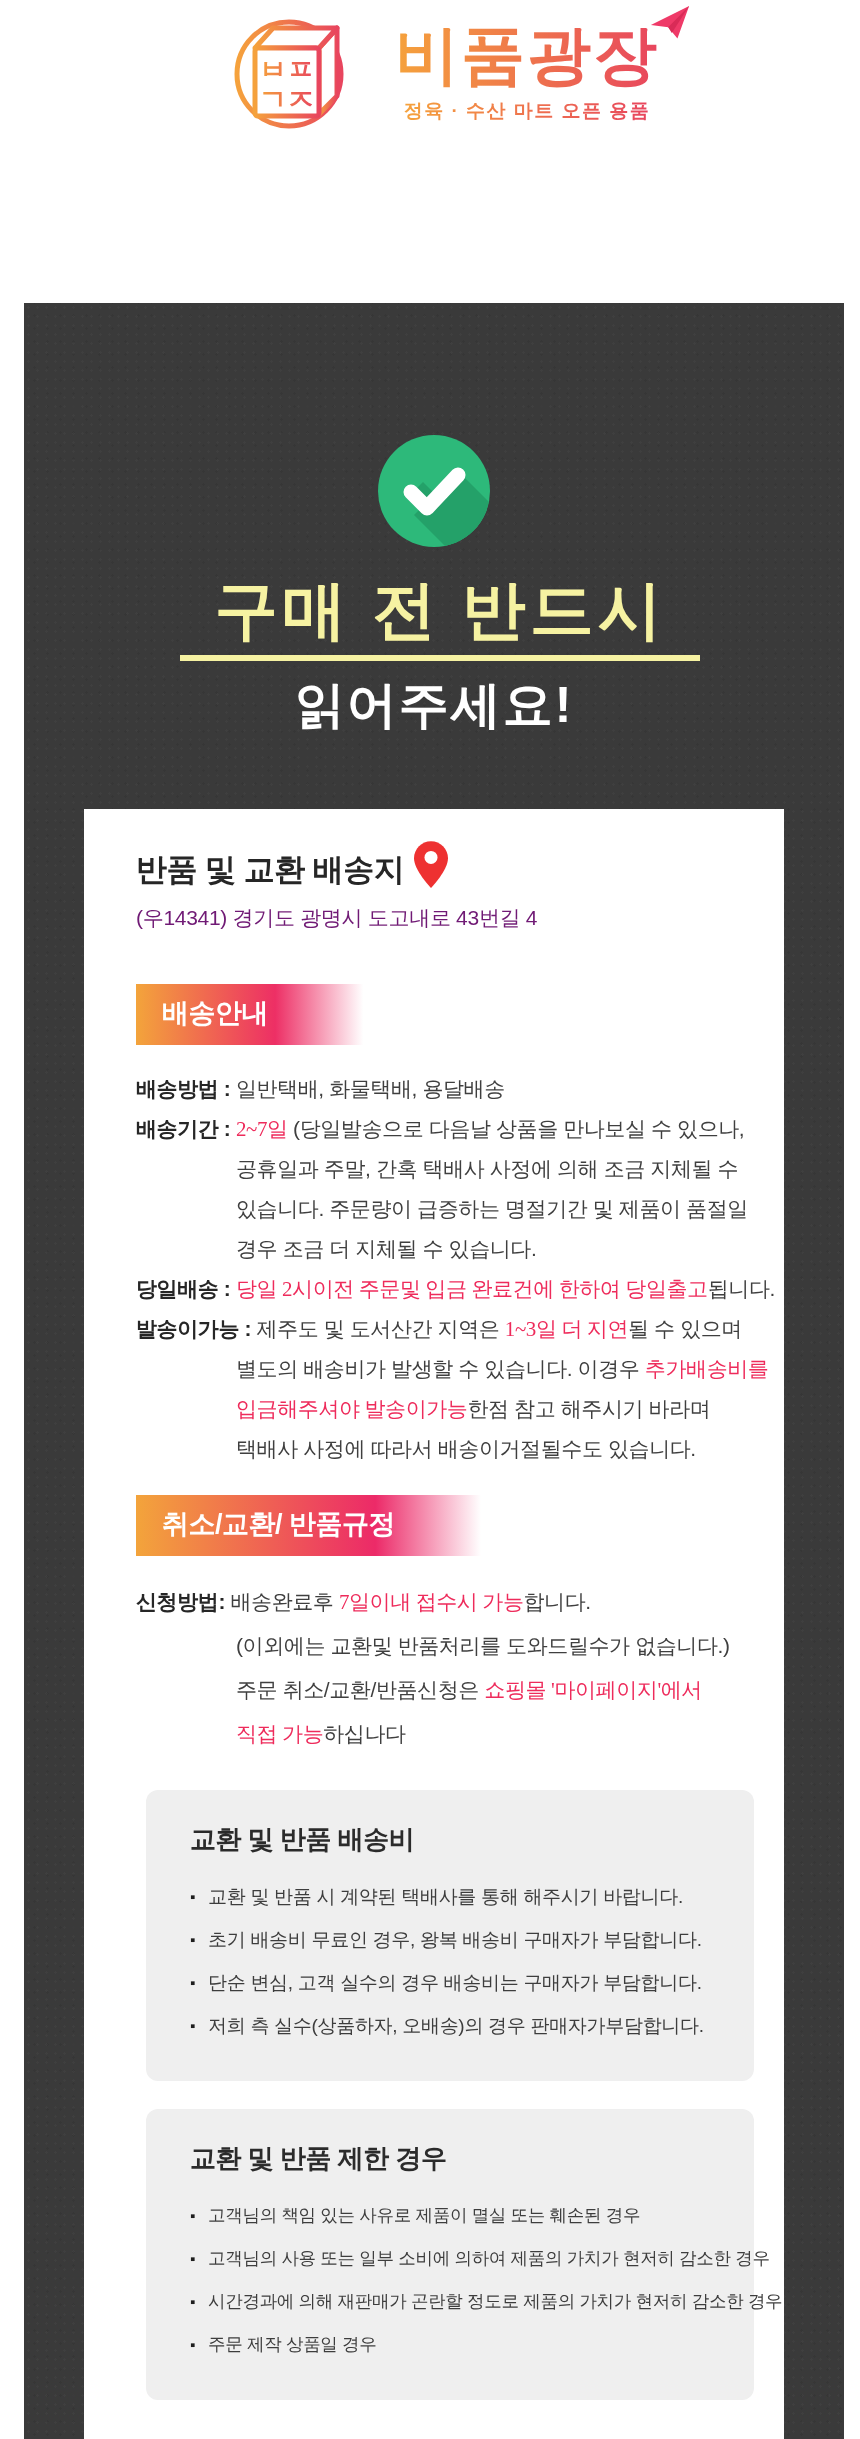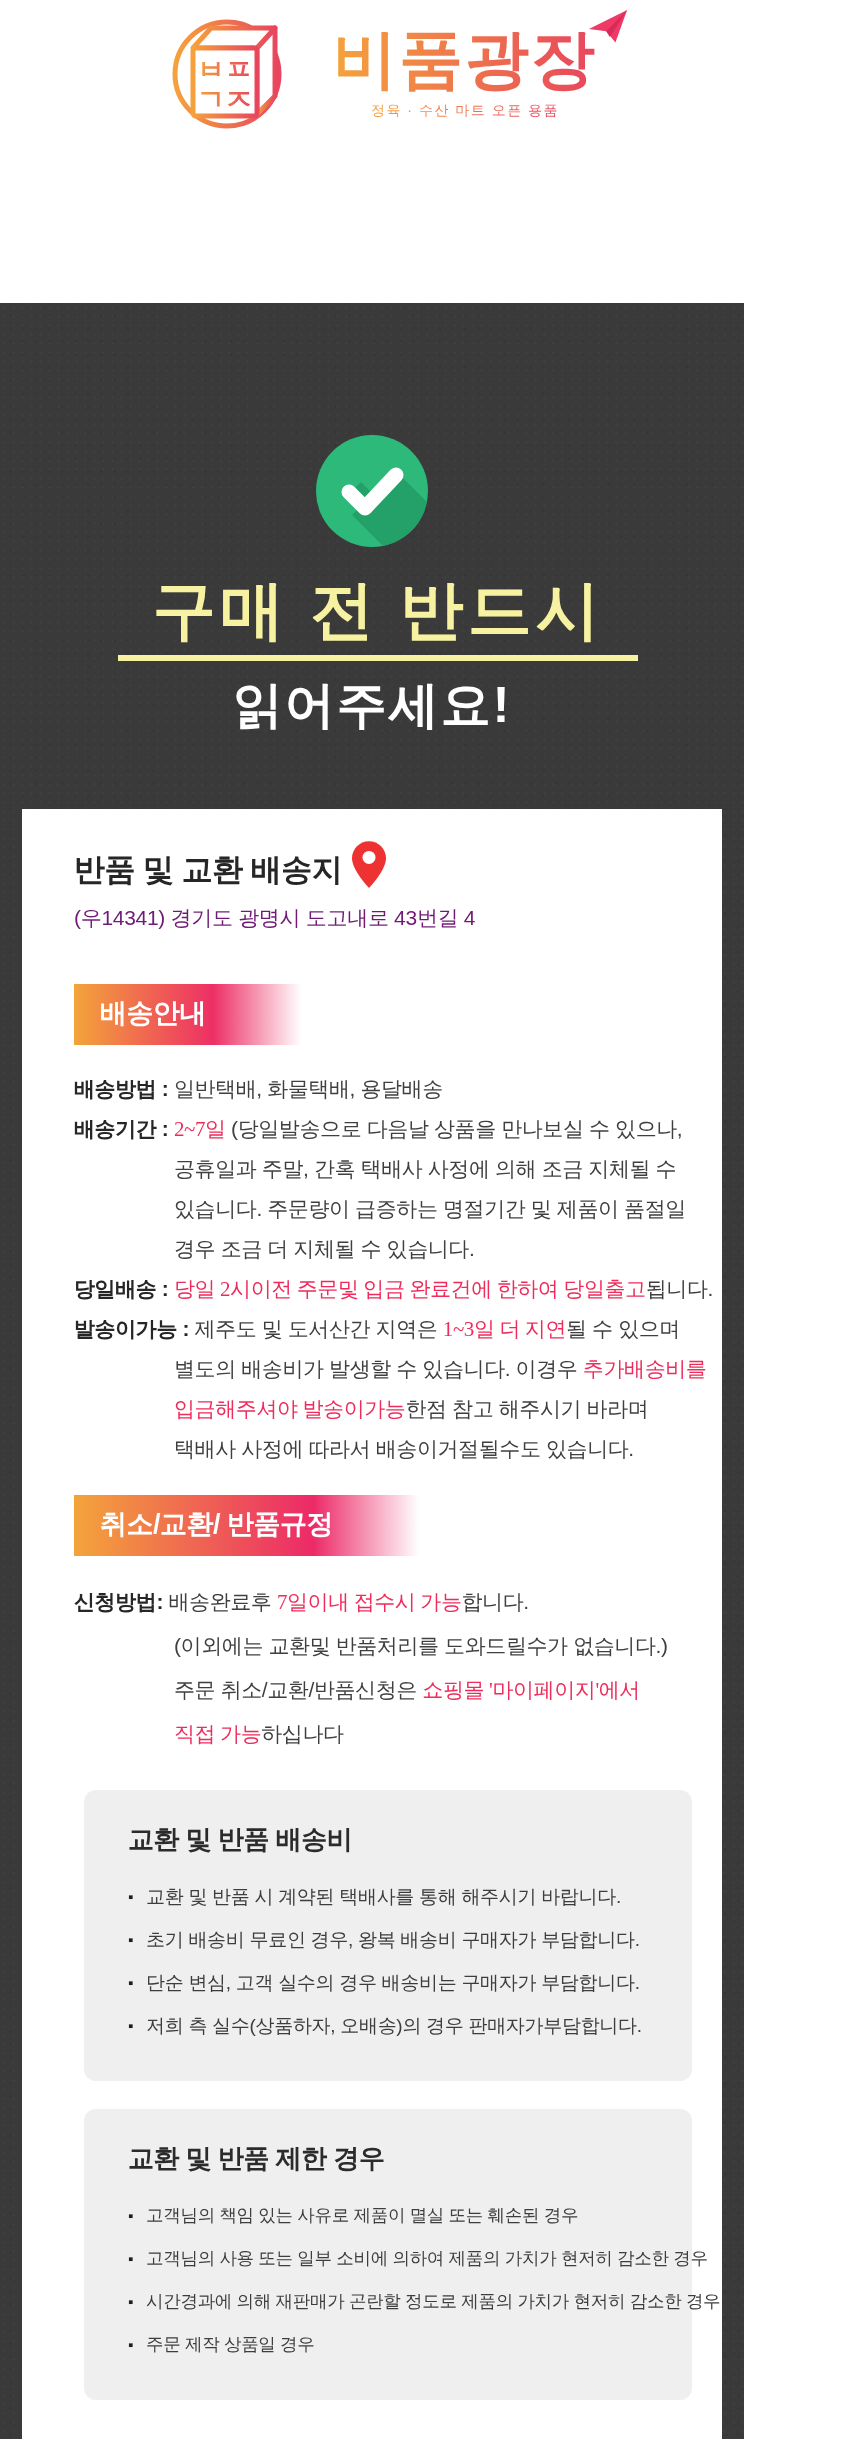--- a/index.html
+++ b/index.html
@@ -3,35 +3,35 @@
 <meta charset="utf-8">
 <style>
   :root{
     --grad-o:#f5a23c; --grad-p:#ec2a68; --grad-r:#e8455e;
     --accent:#ee2b5b; --pin:#ee3131; --green:#2db97a; --green-sh:#24a169;
     --yellow:#f6f2a2; --dark:#3a3a3a; --boxgray:#efefef;
     --ink:#3f3f3f; --ink-strong:#262626;
   }
   *{margin:0;padding:0;box-sizing:border-box;}
   body{font-family:"Liberation Sans","DejaVu Sans",sans-serif;background:#fff;}
-  .page{width:744px;height:2439px;overflow:hidden;background:#fff;position:relative;}
+  .page{width:820px;height:2439px;overflow:hidden;background:#fff;position:relative;margin-left:24px;}
 
   
   .brand-header{height:303px;display:flex;justify-content:center;align-items:flex-start;padding-top:10px;background:#fff;}
   .brand-lockup{display:flex;align-items:center;gap:14px;}
   .brand-text{display:flex;flex-direction:column;align-items:center;}
   .wordmark-row{position:relative;display:inline-block;}
   .wordmark{
     font-size:64px;font-weight:900;letter-spacing:2px;line-height:1.05;
     background:linear-gradient(90deg,var(--grad-o) 0%,#ef7a4a 45%,var(--grad-r) 100%);
     -webkit-background-clip:text;background-clip:text;color:transparent;text-align:right;
   }
   .plane{position:absolute;right:-34px;top:-16px;transform:rotate(-6deg);}
   .tagline{
-    margin-top:8px;font-size:14px;font-weight:400;letter-spacing:1.5px;
+    margin-top:8px;font-size:19px;font-weight:700;letter-spacing:1.5px;
     background:linear-gradient(90deg,var(--grad-o) 0%,var(--grad-r) 100%);
     -webkit-background-clip:text;background-clip:text;color:transparent;
   }
 
   
   .notice-hero{
     height:2136px;background-color:var(--dark);
     background-image:
       radial-gradient(rgba(255,255,255,0.025) 1.2px,transparent 1.3px),
       radial-gradient(rgba(0,0,0,0.07) 1px,transparent 1.1px);

